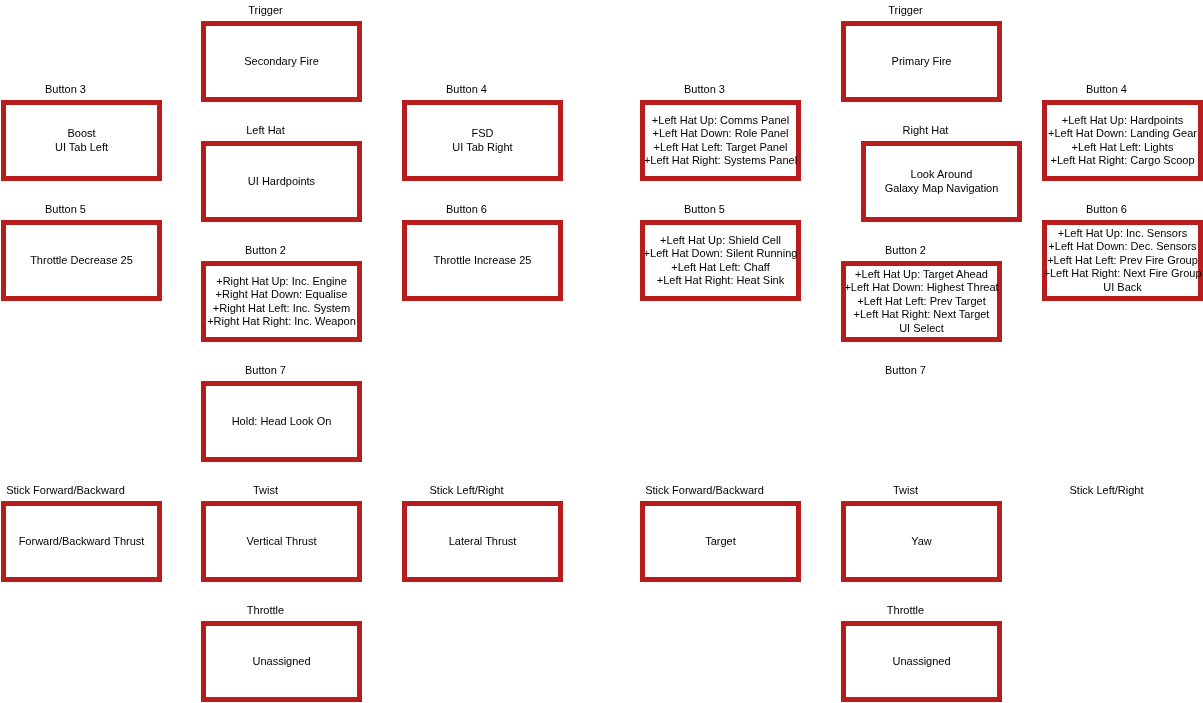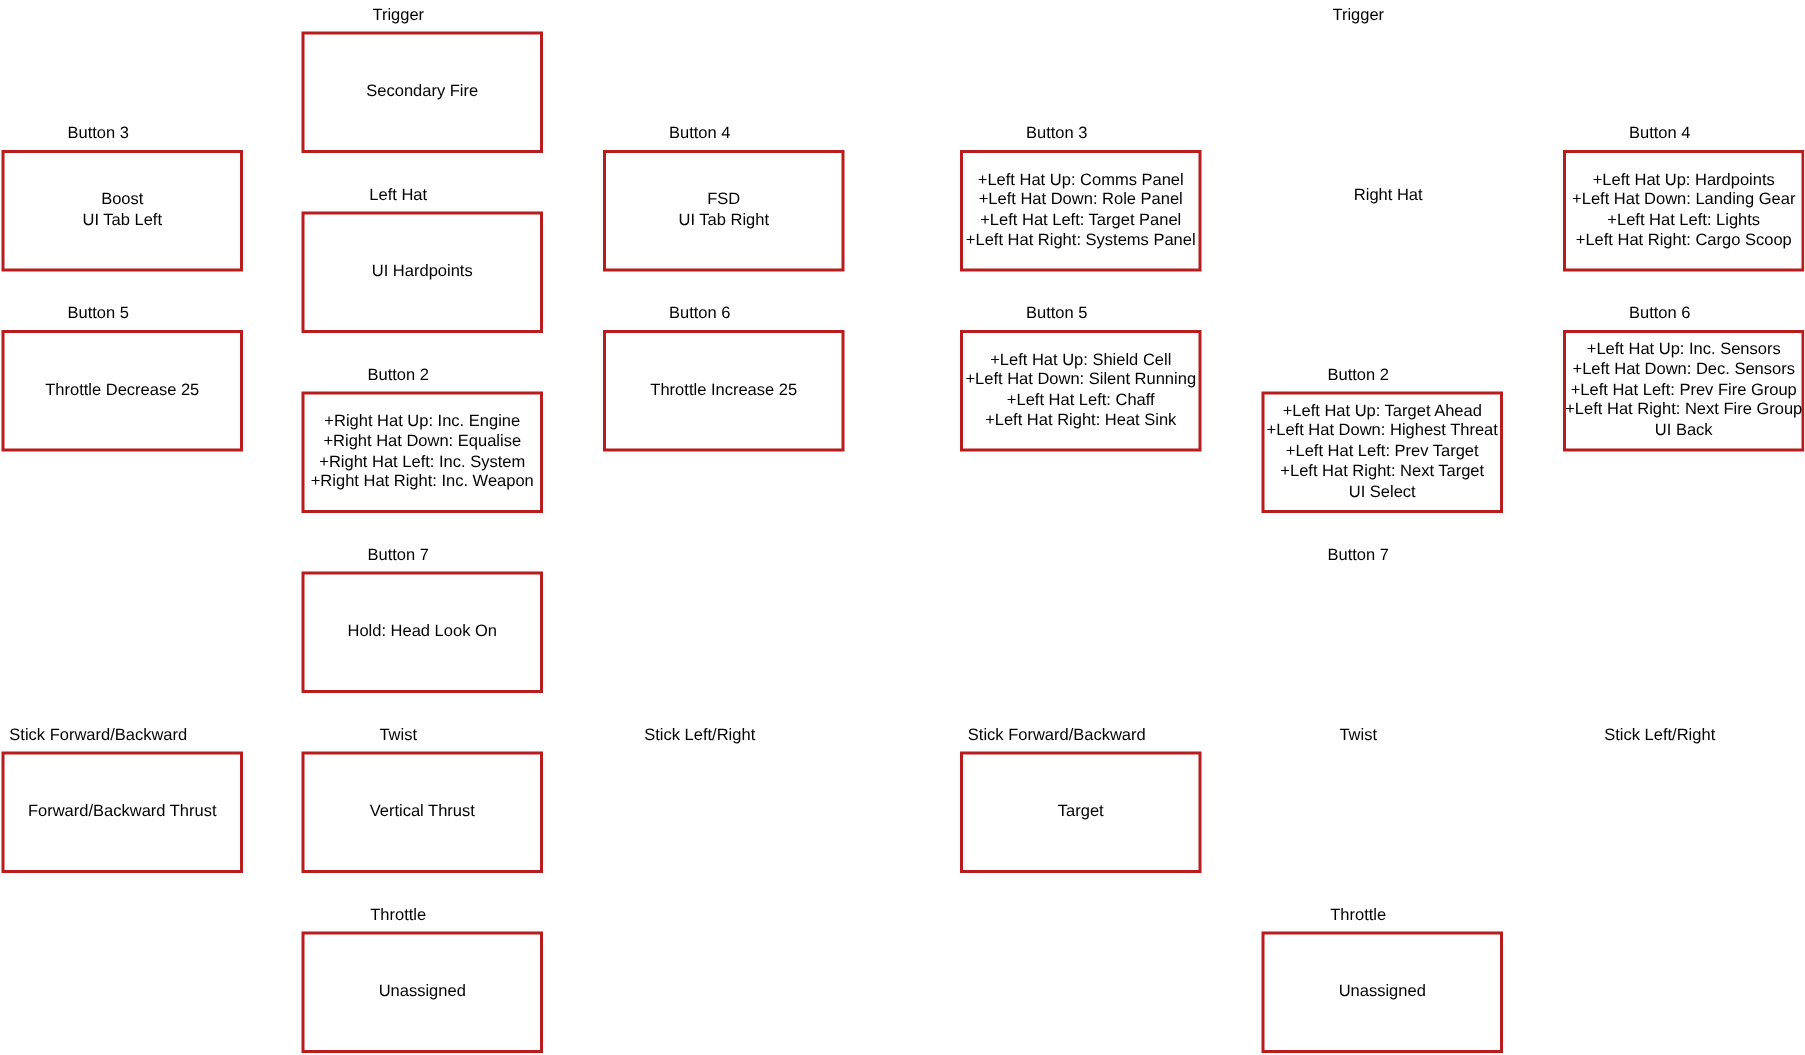--- a/index.html
+++ b/index.html
@@ -26,21 +26,21 @@
     height: 18px;
     line-height: 15px;
     text-align: center;
     font-size: 11px;
     white-space: nowrap;
   }
   .control-box {
     box-sizing: border-box;
     width: 161px;
     height: 81px;
-    border: 2px solid #b91c1c;
+    border: 5px solid #b91c1c;
     background: #ffffff;
     display: flex;
     flex-direction: column;
     align-items: center;
     justify-content: center;
     text-align: center;
     font-size: 11px;
     line-height: 13.5px;
   }
   .binding-line {
@@ -128,20 +128,23 @@
 
   <div class="control" style="left: 402px; top: 202px;">
     <div class="control-label">Button 6</div>
     <div class="control-box">
         <span class="binding-line">Throttle Increase 25</span>
       </div>
   </div>
 
   <div class="control" style="left: 402px; top: 483px;">
     <div class="control-label">Stick Left/Right</div>
+    <div class="control-box">
+        <span class="binding-line">Lateral Thrust</span>
+      </div>
   </div>
 
   <div class="control" style="left: 640px; top: 82px;">
     <div class="control-label">Button 3</div>
     <div class="control-box">
         <span class="binding-line">+Left Hat Up: Comms Panel</span>
         <span class="binding-line">+Left Hat Down: Role Panel</span>
         <span class="binding-line">+Left Hat Left: Target Panel</span>
         <span class="binding-line">+Left Hat Right: Systems Panel</span>
       </div>
@@ -159,43 +162,53 @@
 
   <div class="control" style="left: 640px; top: 483px;">
     <div class="control-label">Stick Forward/Backward</div>
     <div class="control-box">
         <span class="binding-line">Target</span>
       </div>
   </div>
 
   <div class="control" style="left: 841px; top: 3px;">
     <div class="control-label">Trigger</div>
+    <div class="control-box">
+        <span class="binding-line">Primary Fire</span>
+      </div>
   </div>
 
   <div class="control" style="left: 841px; top: 123px; padding-left: 20px;">
     <div class="control-label">Right Hat</div>
+    <div class="control-box">
+        <span class="binding-line">Look Around</span>
+        <span class="binding-line">Galaxy Map Navigation</span>
+      </div>
   </div>
 
   <div class="control" style="left: 841px; top: 243px;">
     <div class="control-label">Button 2</div>
     <div class="control-box">
         <span class="binding-line">+Left Hat Up: Target Ahead</span>
         <span class="binding-line">+Left Hat Down: Highest Threat</span>
         <span class="binding-line">+Left Hat Left: Prev Target</span>
         <span class="binding-line">+Left Hat Right: Next Target</span>
         <span class="binding-line">UI Select</span>
       </div>
   </div>
 
   <div class="control" style="left: 841px; top: 363px;">
     <div class="control-label">Button 7</div>
   </div>
 
   <div class="control" style="left: 841px; top: 483px;">
     <div class="control-label">Twist</div>
+    <div class="control-box">
+        <span class="binding-line">Yaw</span>
+      </div>
   </div>
 
   <div class="control" style="left: 841px; top: 603px;">
     <div class="control-label">Throttle</div>
     <div class="control-box">
         <span class="binding-line">Unassigned</span>
       </div>
   </div>
 
   <div class="control" style="left: 1042px; top: 82px;">

